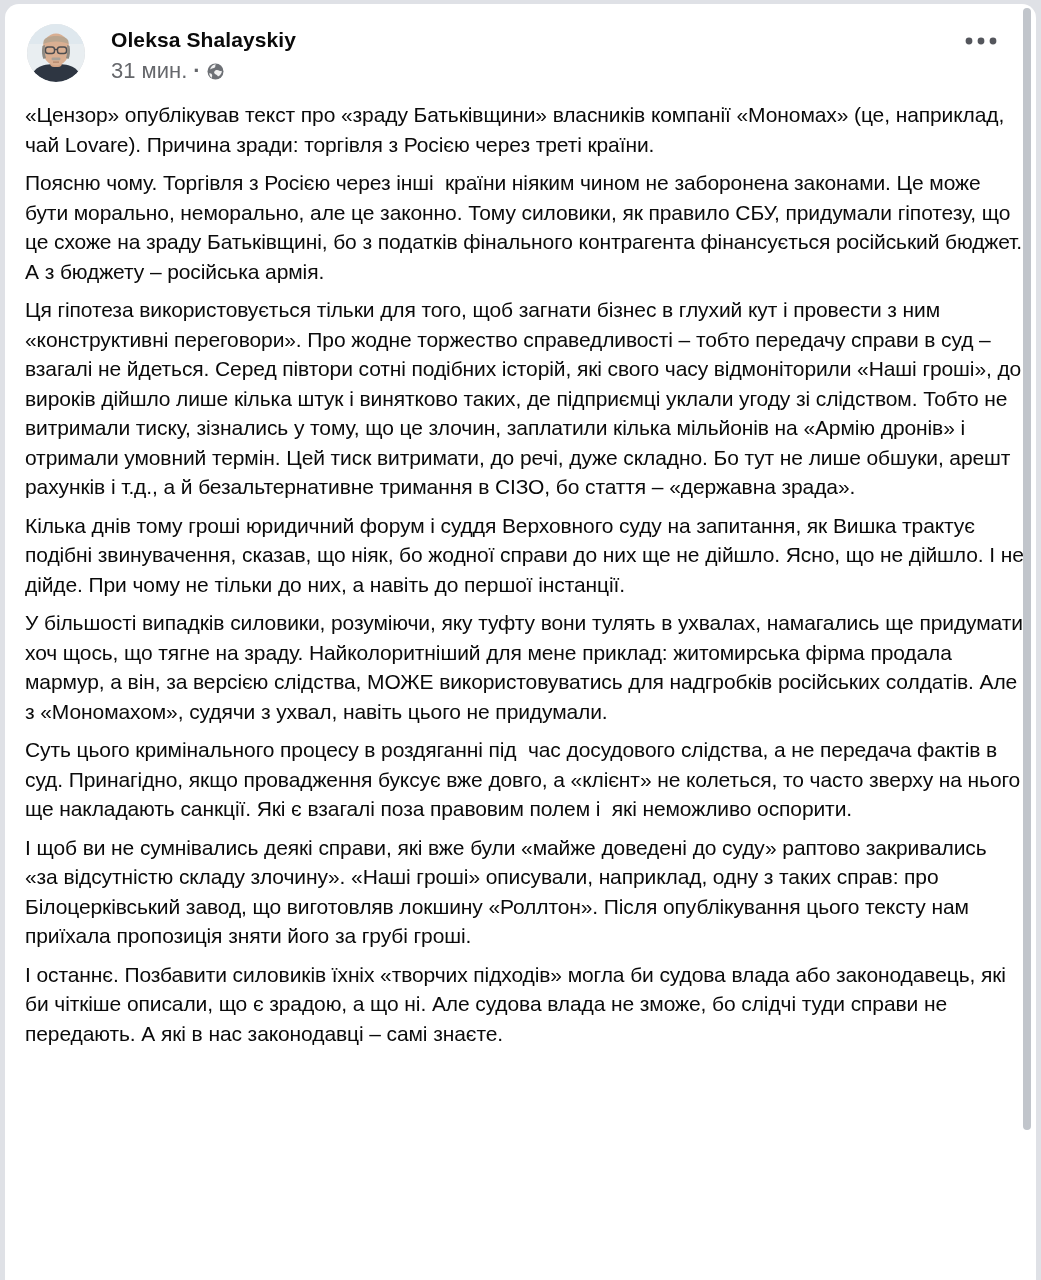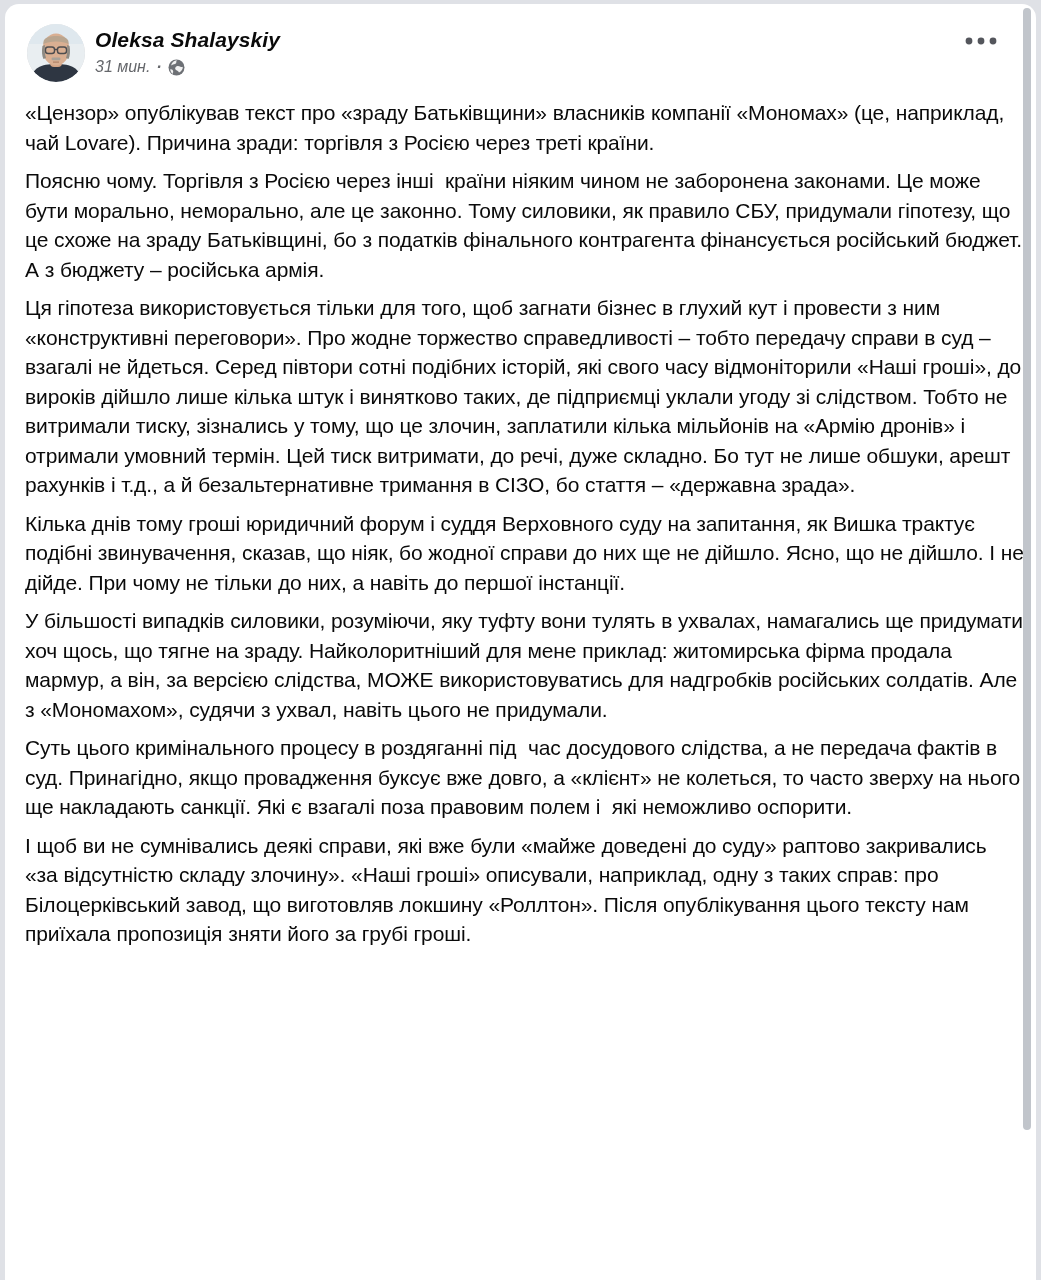--- a/index.html
+++ b/index.html
@@ -33,35 +33,35 @@
   }
   .avatar{
     width:58px;height:58px;
     border-radius:50%;
     overflow:hidden;
     flex:0 0 auto;
     box-shadow:0 0 0 1px var(--avatar-border) inset;
     cursor:pointer;
   }
   .avatar svg{display:block;}
-  .header-text{margin-left:10px;padding-top:3px;font-style:italic;}
+  .header-text{margin-left:26px;padding-top:3px;}
   .author{
     font-size:21px;
     font-weight:700;
     color:var(--text-primary);
     letter-spacing:.1px;
     line-height:26px;
     cursor:pointer;
   }
   .meta{
     margin-top:5px;
     display:flex;
     align-items:center;
     gap:6px;
-    font-size:16px;
+    font-size:22px;
     color:var(--text-secondary);
   }
   .meta .sep{font-weight:700;line-height:1;}
   .globe{display:inline-flex;align-items:center;}
   .more{
     position:absolute;
     right:32px;top:26px;
     background:none;border:none;
     padding:6px;
     cursor:pointer;
@@ -152,17 +152,18 @@
   </div>
 
   <div class="post-text">
       <p>«Цензор» опублікував текст про «зраду Батьківщини» власників компанії «Мономах» (це, наприклад, чай Lovare). Причина зради: торгівля з Росією через треті країни.</p>
       <p>Поясню чому. Торгівля з Росією через інші  країни ніяким чином не заборонена законами. Це може бути морально, неморально, але це законно. Тому силовики, як правило СБУ, придумали гіпотезу, що це схоже на зраду Батьківщині, бо з податків фінального контрагента фінансується російський бюджет. А з бюджету – російська армія.</p>
       <p>Ця гіпотеза використовується тільки для того, щоб загнати бізнес в глухий кут і провести з ним «конструктивні переговори». Про жодне торжество справедливості – тобто передачу справи в суд – взагалі не йдеться. Серед півтори сотні подібних історій, які свого часу відмоніторили «Наші гроші», до вироків дійшло лише кілька штук і винятково таких, де підприємці уклали угоду зі слідством. Тобто не витримали тиску, зізнались у тому, що це злочин, заплатили кілька мільйонів на «Армію дронів» і отримали умовний термін. Цей тиск витримати, до речі, дуже складно. Бо тут не лише обшуки, арешт рахунків і т.д., а й безальтернативне тримання в СІЗО, бо стаття – «державна зрада».</p>
       <p>Кілька днів тому гроші юридичний форум і суддя Верховного суду на запитання, як Вишка трактує подібні звинувачення, сказав, що ніяк, бо жодної справи до них ще не дійшло. Ясно, що не дійшло. І не дійде. При чому не тільки до них, а навіть до першої інстанції.</p>
       <p>У більшості випадків силовики, розуміючи, яку туфту вони тулять в ухвалах, намагались ще придумати хоч щось, що тягне на зраду. Найколоритніший для мене приклад: житомирська фірма продала мармур, а він, за версією слідства, МОЖЕ використовуватись для надгробків російських солдатів. Але з «Мономахом», судячи з ухвал, навіть цього не придумали.</p>
       <p>Суть цього кримінального процесу в роздяганні під  час досудового слідства, а не передача фактів в суд. Принагідно, якщо провадження буксує вже довго, а «клієнт» не колеться, то часто зверху на нього ще накладають санкції. Які є взагалі поза правовим полем і  які неможливо оспорити.</p>
       <p>І щоб ви не сумнівались деякі справи, які вже були «майже доведені до суду» раптово закривались «за відсутністю складу злочину». «Наші гроші» описували, наприклад, одну з таких справ: про Білоцерківський завод, що виготовляв локшину «Роллтон». Після опублікування цього тексту нам приїхала пропозиція зняти його за грубі гроші.</p>
+      <p>І останнє. Позбавити силовиків їхніх «творчих підходів» могла би судова влада або законодавець, які би чіткіше описали, що є зрадою, а що ні. Але судова влада не зможе, бо слідчі туди справи не передають. А які в нас законодавці – самі знаєте.</p>
     </div>
 
 </div>
 
 <div class="scrollbar-thumb"></div>
 
 </body></html>

